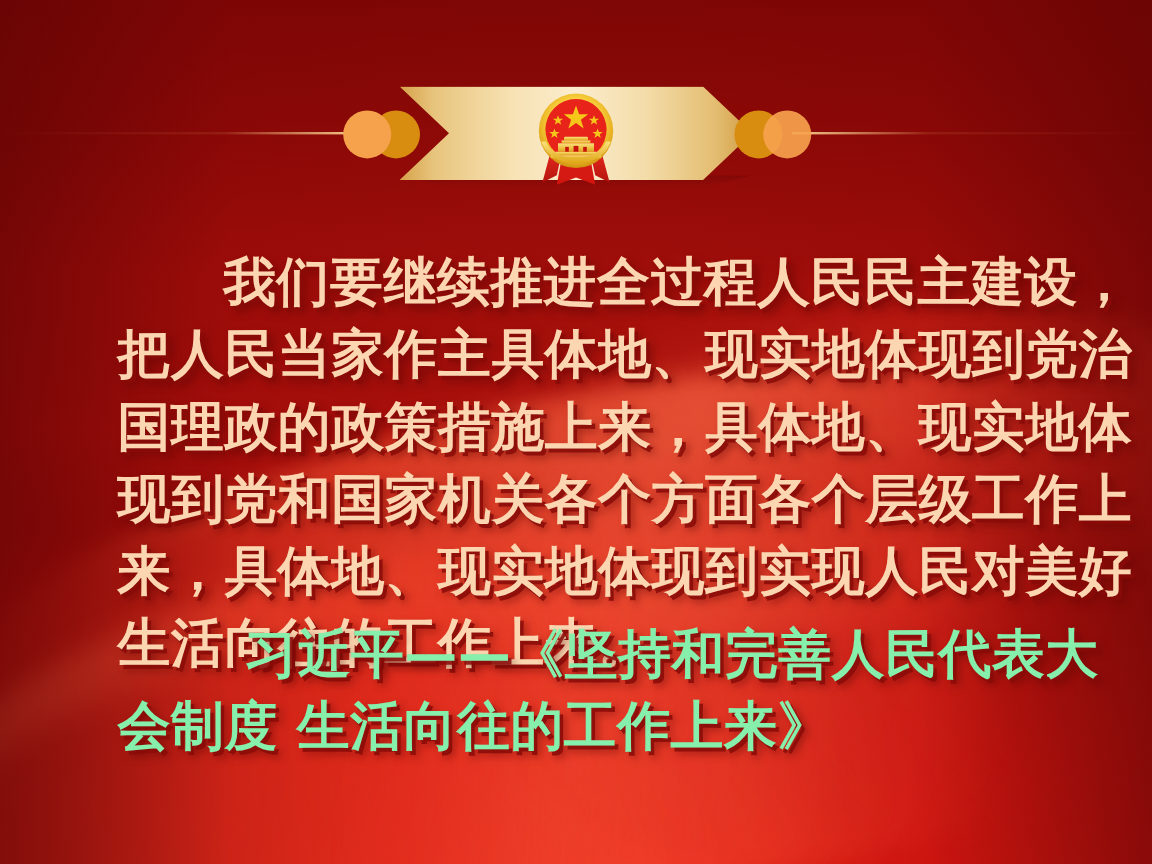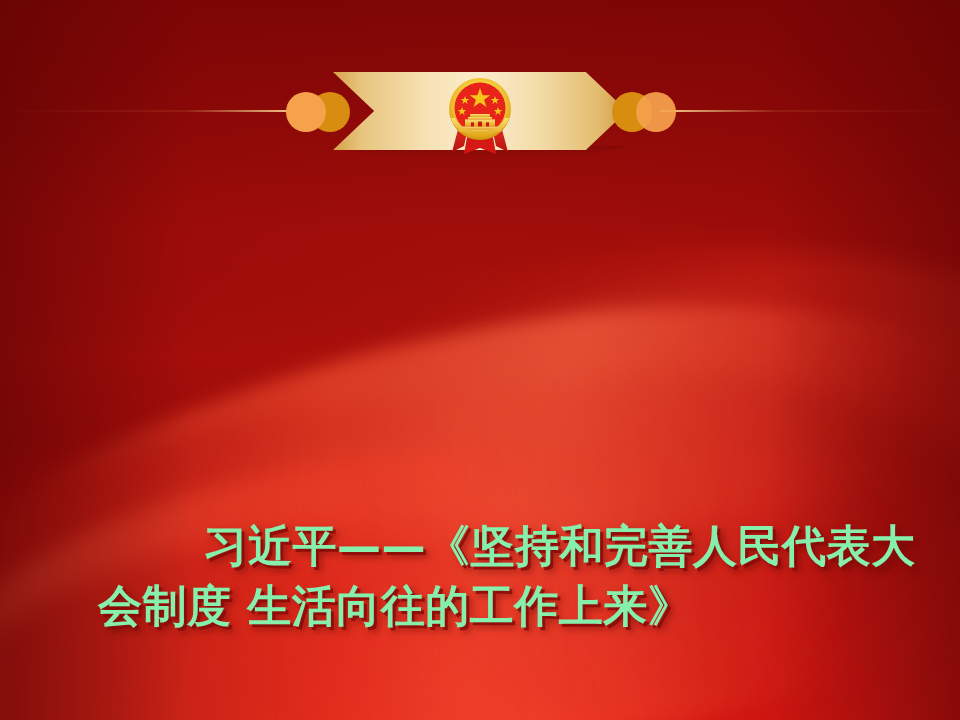--- a/index.html
+++ b/index.html
@@ -233,19 +233,27 @@
       <g fill="#c9140d">
         <rect x="40" y="59.6" width="4" height="4.8"></rect>
         <rect x="33" y="60.4" width="3" height="4"></rect>
         <rect x="48" y="60.4" width="3" height="4"></rect>
       </g>
 
       <path d="M13 56 C20 80, 64 80, 71 56 L67 56 C60 74, 24 74, 17 56 Z" fill="url(#gGold)"></path>
     </svg>
   </div>
 
+  <div class="quote">
+    <p class="indent">我们要继续推进全过程人民民主建设，</p>
+    <p>把人民当家作主具体地、现实地体现到党治</p>
+    <p>国理政的政策措施上来，具体地、现实地体</p>
+    <p>现到党和国家机关各个方面各个层级工作上</p>
+    <p>来，具体地、现实地体现到实现人民对美好</p>
+    <p>生活向往的工作上来。</p>
+  </div>
 
   <div class="attrib">
     <p class="indent">习近平——《坚持和完善人民代表大</p>
     <p>会制度 生活向往的工作上来》</p>
   </div>
 
 </div>
 
 </body></html>

